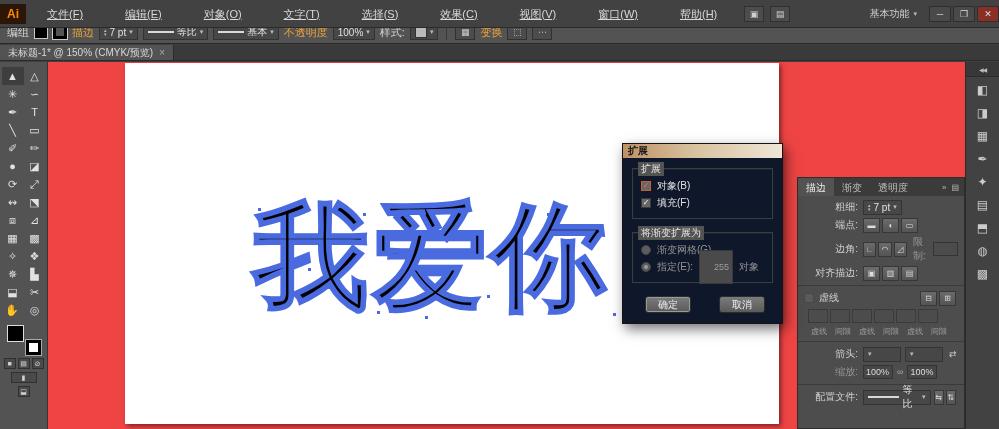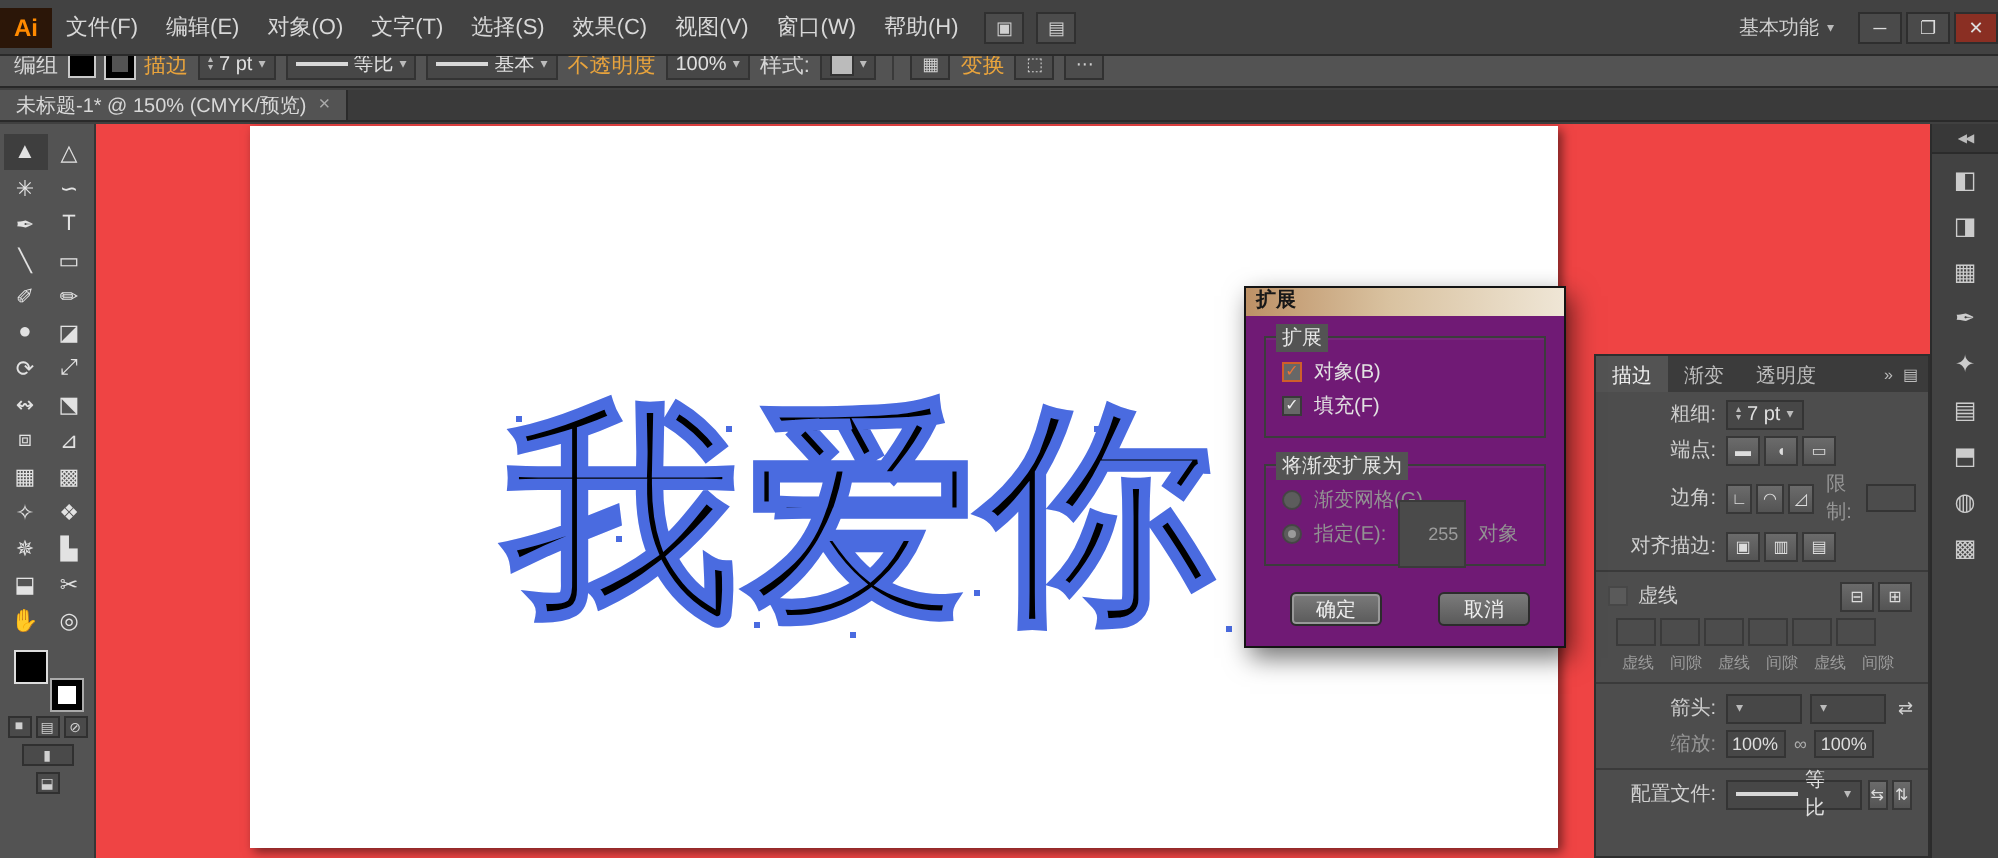--- a/index.html
+++ b/index.html
@@ -5,21 +5,21 @@
   * { margin:0; padding:0; box-sizing:border-box; }
   html,body { width:999px; height:429px; overflow:hidden; }
   body { font-family:"Liberation Sans", sans-serif; background:#404040; position:relative; }
   .screen { position:absolute; inset:0; }
 
   
   .menubar { position:absolute; top:0; left:0; right:0; height:28px; background:#424242;
     border-bottom:1px solid #2a2a2a; display:flex; align-items:center; color:#d8d8d8; font-size:11px; z-index:20; }
   .ai-logo { width:26px; height:20px; background:#2b1608; color:#ff8a00; font-weight:bold;
     display:flex; align-items:center; justify-content:center; font-size:12px; }
-  .menu-item { padding:0 7px; line-height:20px; cursor:default; white-space:nowrap; }
+  .menu-item { padding:0 21px; line-height:20px; cursor:default; white-space:nowrap;text-decoration:underline; }
   .mb-icon { width:20px; height:16px; margin-left:6px; background:#4c4c4c; border:1px solid #303030;
     display:flex; align-items:center; justify-content:center; font-size:9px; color:#cfcfcf; }
   .mb-spacer { flex:1; }
   .workspace { display:flex; align-items:center; gap:4px; font-size:10px; color:#cfcfcf; margin-right:10px; }
   .win-btn { width:22px; height:16px; display:flex; align-items:center; justify-content:center;
     font-size:9px; color:#ddd; background:#4a4a4a; border:1px solid #2e2e2e; margin-left:2px; }
   .win-btn.close { background:#8a2f23; }
 
   
   .controlbar { position:absolute; top:21px; left:0; right:0; height:23px; background:#535353;
@@ -65,21 +65,21 @@
   
   .canvas { position:absolute; left:48px; top:62px; right:34px; bottom:0; background:#ef4444; z-index:1; }
   .artboard { position:absolute; left:77px; top:1px; width:654px; height:361px; background:#ffffff;
     box-shadow:2px 2px 5px rgba(0,0,0,0.5); }
   .art-text { position:absolute; left:128px; top:136px; font-size:116px; line-height:1;
     font-weight:bold; color:#000; letter-spacing:3px; white-space:nowrap;
     -webkit-text-stroke:2px #4a6be0; text-shadow:0 0 1px #4a6be0; }
   .anchor { position:absolute; width:3px; height:3px; background:#4a6be0; }
 
   
-  .dialog { position:absolute; left:622px; top:143px; width:161px; background:#701a75;
+  .dialog { position:absolute; left:622px; top:143px; width:161px; background:#0f172a;
     border:1px solid #141414; box-shadow:3px 5px 12px rgba(0,0,0,0.55); z-index:30;
     font-size:10px; color:#e2e2e2; }
   .dlg-title { height:14px; line-height:14px; padding:0 5px; font-size:10px; font-weight:bold; color:#181818;
     background:linear-gradient(90deg,#bd9166 0%,#d9c2a0 45%,#efe6d6 100%); }
   .dlg-body { padding:10px 9px 10px; }
   .grp { position:relative; border:1px solid #3c3c3c; box-shadow:inset 0 1px 0 rgba(255,255,255,0.05);
     padding:8px 8px 7px; margin-bottom:13px; }
   .grp-legend { position:absolute; top:-7px; left:5px; background:#535353; padding:0 3px; font-size:10px; color:#e6e6e6; }
   .opt-row { display:flex; align-items:center; gap:6px; height:17px; }
   .chk { width:10px; height:10px; background:#676767; border:1px solid #393939; display:flex;

